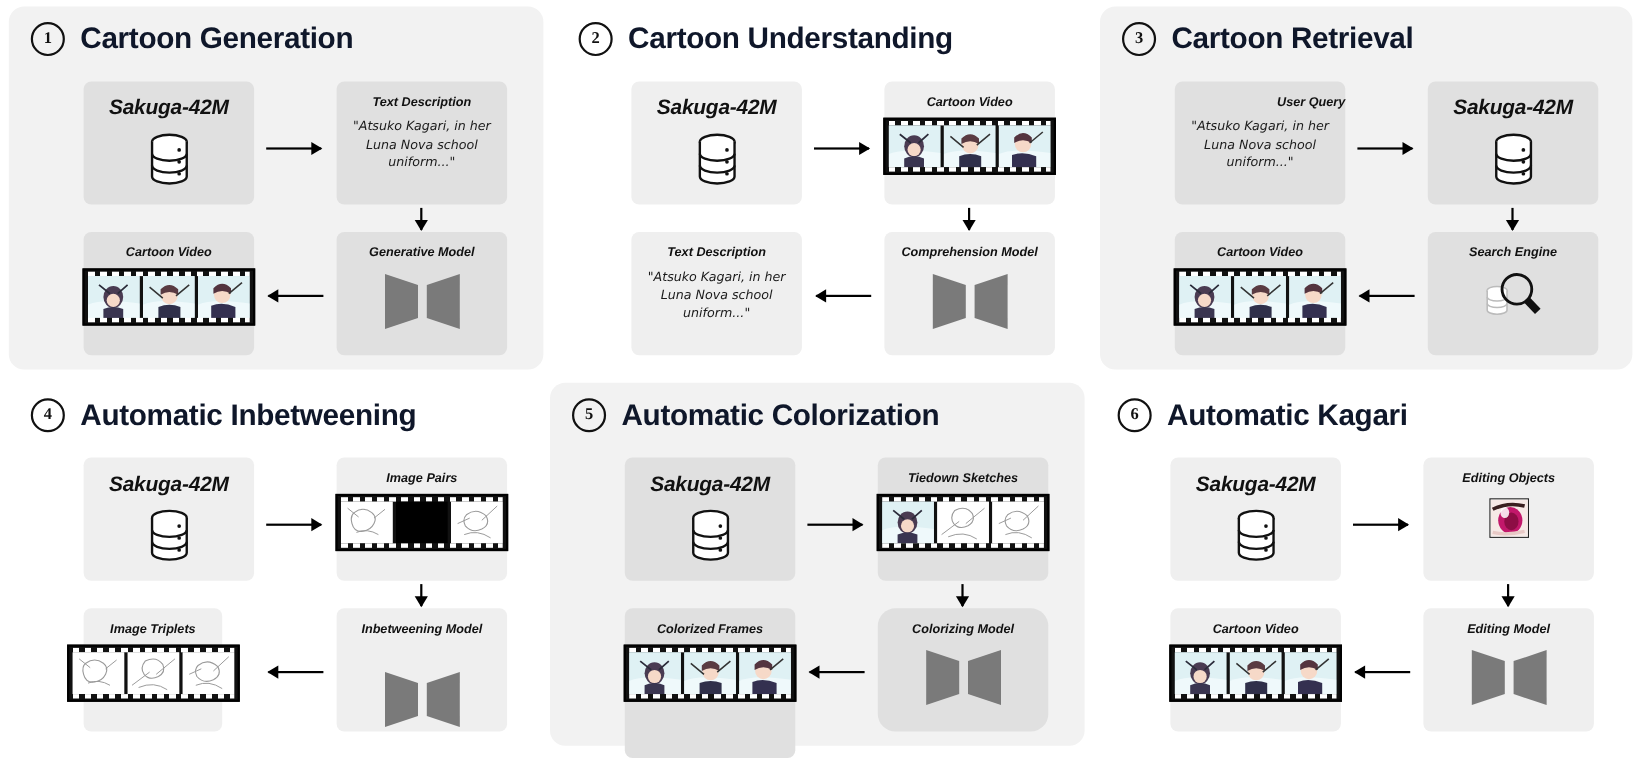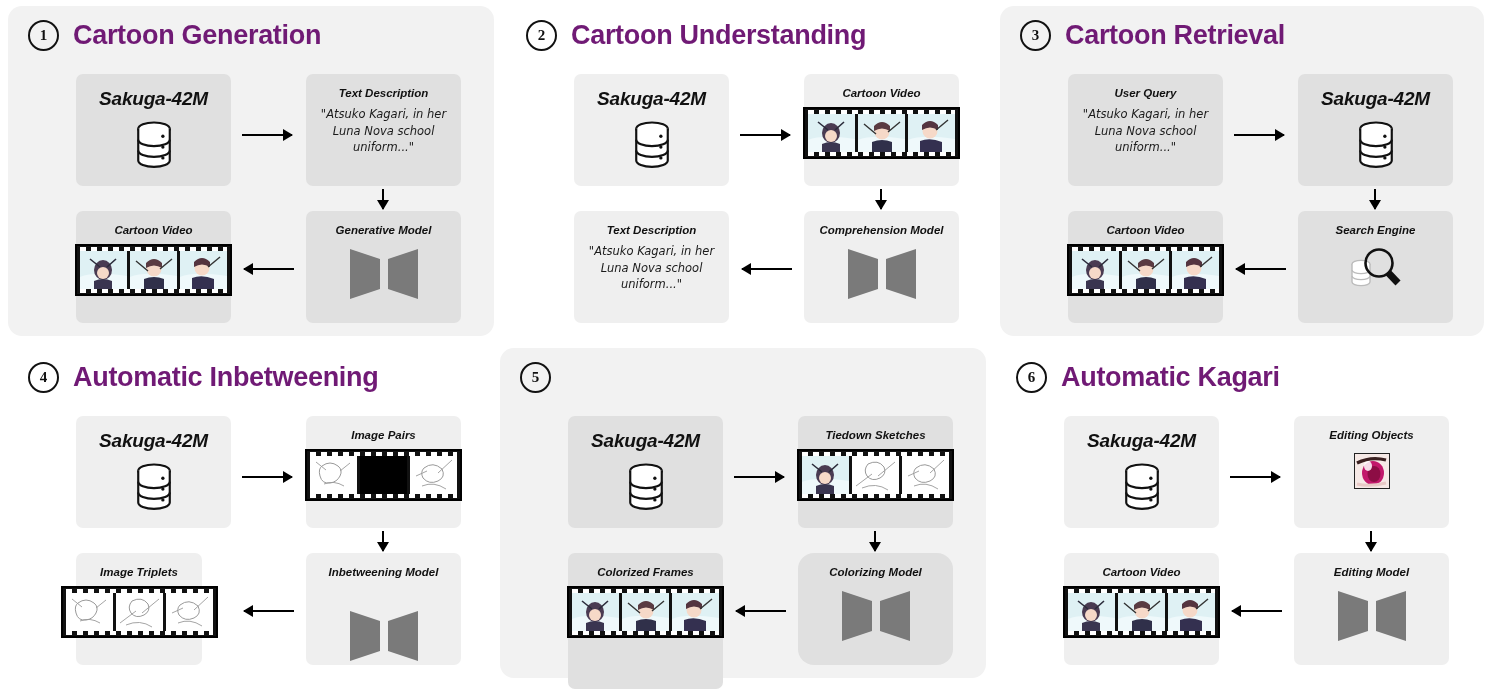--- a/index.html
+++ b/index.html
@@ -16,21 +16,21 @@
   .panel.shaded{background:#f2f2f2;}
 
   .panel-head{position:absolute;display:flex;align-items:center;gap:14px;}
   .circ-num{
     width:27px;height:27px;border:2.4px solid #111;border-radius:50%;
     display:flex;align-items:center;justify-content:center;
     font-size:15px;font-weight:700;color:#111;line-height:1;
     font-family:"Liberation Serif", serif;
   }
   .panel-title{
-    font-size:27px;font-weight:700;color:#701a75;letter-spacing:-0.3px;
+    font-size:27px;font-weight:700;color:#0f172a;letter-spacing:-0.3px;
     white-space:nowrap;
   }
 
   
   .card{position:absolute;background:#e0e0e0;border-radius:7px;
         display:flex;flex-direction:column;align-items:center;}
   .card.lite{background:#efefef;}
 
   .card-title-big{
     font-size:19px;font-weight:700;font-style:italic;color:#111;
@@ -229,21 +229,21 @@
       </div>
       <div class="arrow-r" style="left: 234px; top: 128px; width: 50px;"></div>
       <div class="arrow-d" style="left: 374px; top: 183px; height: 20px;"></div>
       <div class="arrow-l" style="left: 236px; top: 262px; width: 50px;"></div>
     </div>
     <div class="panel shaded" style="left: 1000px; top: 6px; width: 484px; height: 330px;">
       <div class="panel-head" style="left: 20px; top: 14px;">
         <div class="circ-num">3</div>
         <div class="panel-title">Cartoon Retrieval</div>
       </div>
-      <div class="card" style="left: 68px; top: 68px; width: 155px; height: 112px;">
+      <div class="card" style="left: 68px; top: 68px; width: 155px; height: 112px; align-items: flex-end;">
         <div class="card-title it">User Query</div>
         <div class="card-quote">"Atsuko Kagari, in her Luna Nova school uniform..."</div>
       </div>
       <div class="card" style="left: 298px; top: 68px; width: 155px; height: 112px;">
         <div class="card-title-big">Sakuga-42M</div>
         <div class="db-icon"><svg width="44" height="49.28" viewBox="0 0 44 50">
     <ellipse cx="22" cy="9" rx="16" ry="6.5" fill="#fff" stroke="#111" stroke-width="2.2"></ellipse>
     <path d="M6 9 V41 A16 6.5 0 0 0 38 41 V9" fill="#fff" stroke="#111" stroke-width="2.2"></path>
     <path d="M6 20 A16 6.5 0 0 0 38 20" fill="none" stroke="#111" stroke-width="2.2"></path>
     <path d="M6 31 A16 6.5 0 0 0 38 31" fill="none" stroke="#111" stroke-width="2.2"></path>
@@ -378,20 +378,21 @@
     <path d="M71 3 L41 13 L41 43 L71 53 Z" fill="#7a7a7a"></path>
   </svg></div>
       </div>
       <div class="arrow-r" style="left: 234px; top: 128px; width: 50px;"></div>
       <div class="arrow-d" style="left: 374px; top: 183px; height: 20px;"></div>
       <div class="arrow-l" style="left: 236px; top: 262px; width: 50px;"></div>
     </div>
     <div class="panel shaded" style="left: 500px; top: 348px; width: 486px; height: 330px;">
       <div class="panel-head" style="left: 20px; top: 14px;">
         <div class="circ-num">5</div>
+        <div class="panel-title">Automatic Colorization</div>
       </div>
       <div class="card" style="left: 68px; top: 68px; width: 155px; height: 112px;">
         <div class="card-title-big">Sakuga-42M</div>
         <div class="db-icon"><svg width="44" height="49.28" viewBox="0 0 44 50">
     <ellipse cx="22" cy="9" rx="16" ry="6.5" fill="#fff" stroke="#111" stroke-width="2.2"></ellipse>
     <path d="M6 9 V41 A16 6.5 0 0 0 38 41 V9" fill="#fff" stroke="#111" stroke-width="2.2"></path>
     <path d="M6 20 A16 6.5 0 0 0 38 20" fill="none" stroke="#111" stroke-width="2.2"></path>
     <path d="M6 31 A16 6.5 0 0 0 38 31" fill="none" stroke="#111" stroke-width="2.2"></path>
     <circle cx="31" cy="16.5" r="1.7" fill="#111"></circle>
     <circle cx="31" cy="27.5" r="1.7" fill="#111"></circle>

